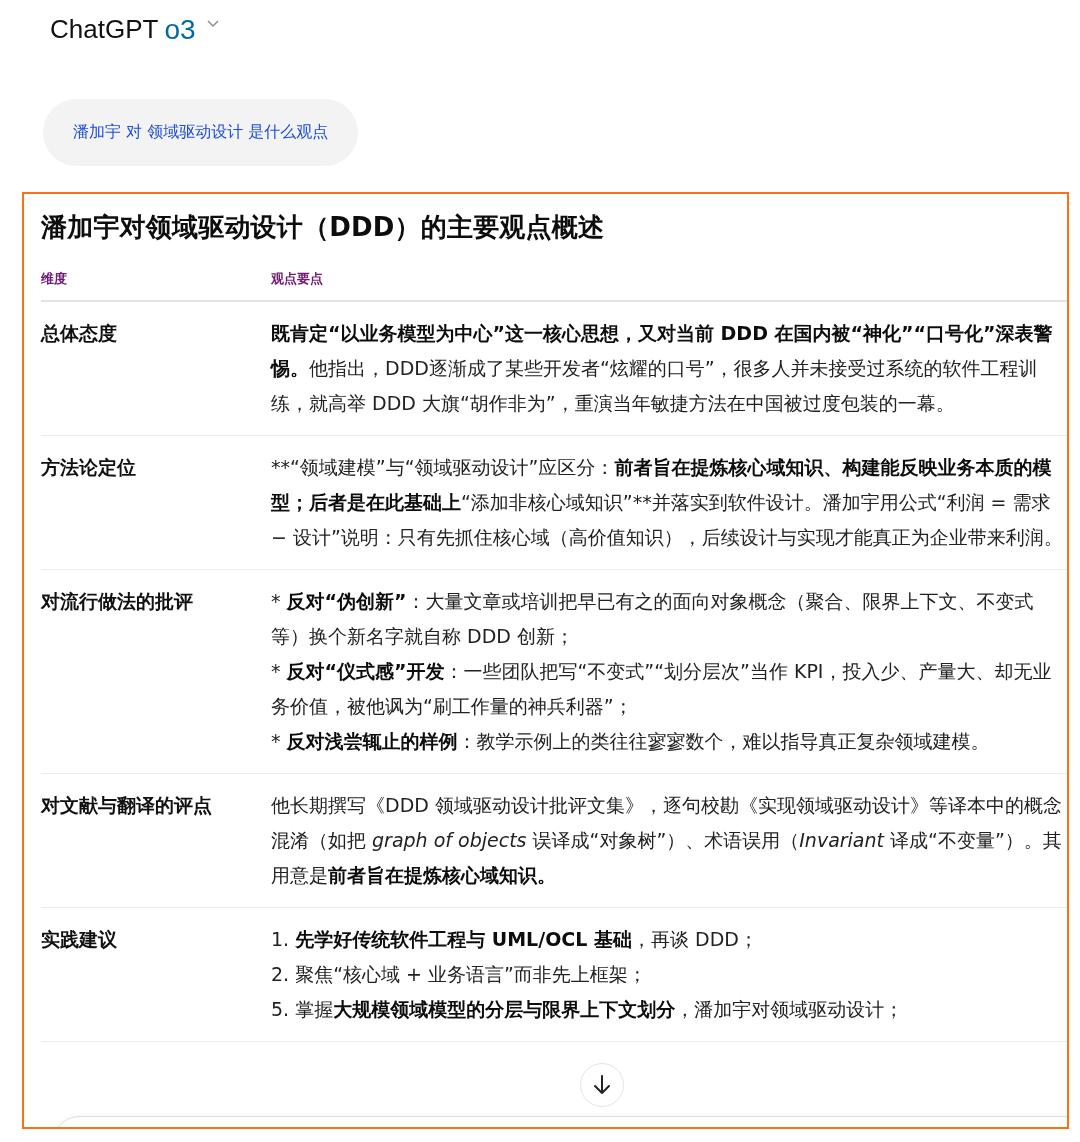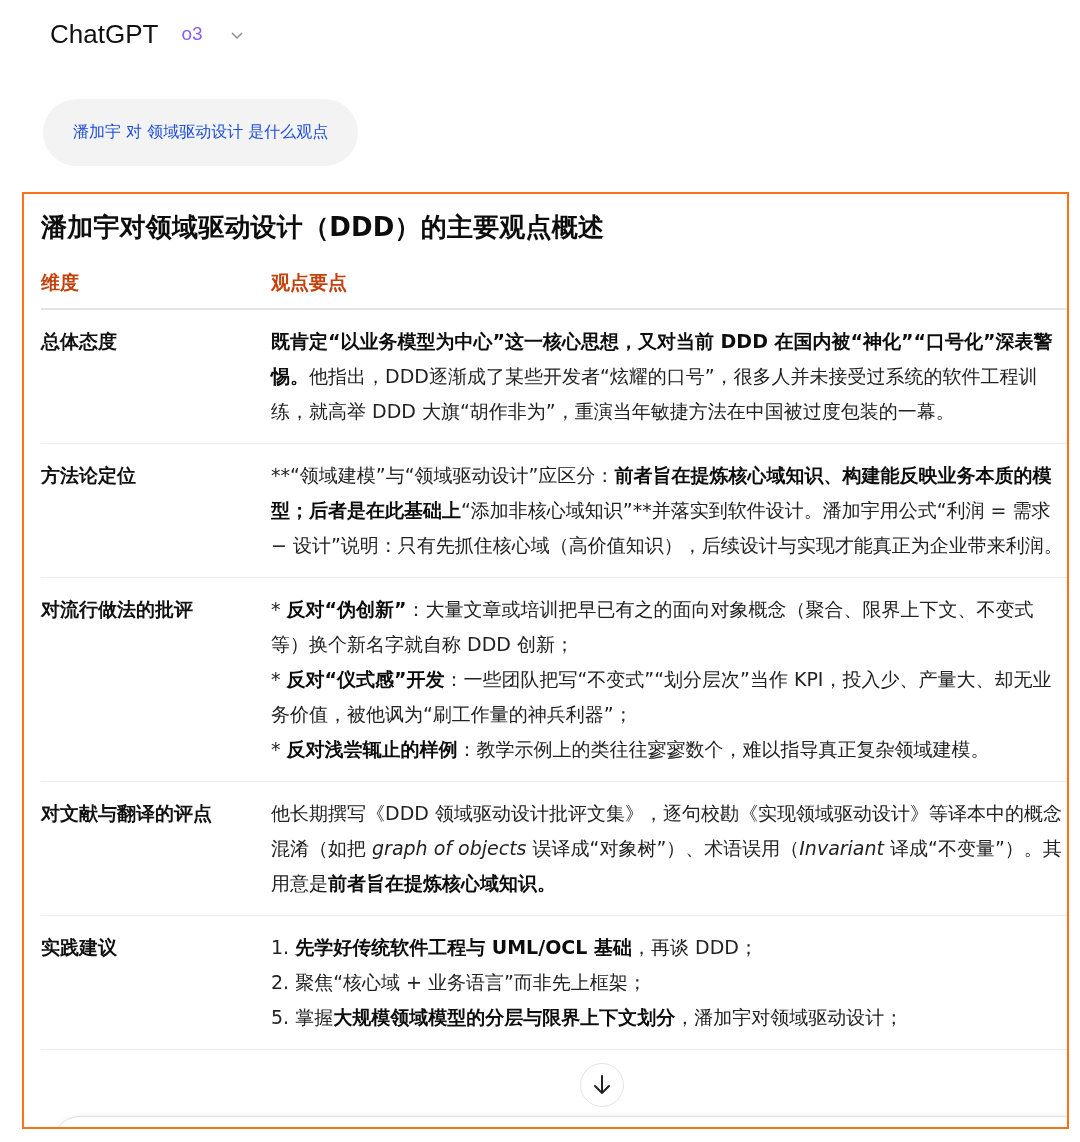--- a/index.html
+++ b/index.html
@@ -4,24 +4,24 @@
 <style>
   * { box-sizing: border-box; margin: 0; padding: 0; }
   html, body {
     width: 1080px; height: 1142px; overflow: hidden;
     background: #ffffff;
     font-family: "DejaVu Sans", "Liberation Sans", sans-serif;
     color: #0d0d0d;
   }
   .header {
     position: absolute; left: 50px; top: 14px; height: 40px;
-    display: flex; align-items: center; gap: 23px;
+    display: flex; align-items: flex-start; gap: 6px;
   }
   .header .app-name { font-size: 26px; color: #111; font-family: "Liberation Sans", "DejaVu Sans", sans-serif; }
-  .header .model { font-size: 19px; color: #8b5cf6; font-family: "Liberation Sans", "DejaVu Sans", sans-serif; }
+  .header .model { font-size: 28px; color: #0369a1; font-family: "Liberation Sans", "DejaVu Sans", sans-serif; }
   .header .chev { width: 14px; height: 14px; margin-left: 4px; margin-top: 2px; }
 
   .user-bubble {
     position: absolute; left: 43px; top: 99px; height: 67px;
     padding: 0 30px; border-radius: 34px;
     background: #f3f3f3;
     display: flex; align-items: center;
     font-size: 16px; color: #1d4ed8;
   }
 
@@ -34,22 +34,22 @@
   .answer-title {
     position: absolute; left: 17px; top: 16px;
     font-size: 26px; font-weight: bold; color: #0d0d0d;
     letter-spacing: 0.2px;
   }
   table.views {
     position: absolute; left: 17px; top: 66px; width: 1030px;
     border-collapse: collapse;
   }
   table.views th {
-    text-align: left; font-size: 19px; font-weight: bold;
-    padding: 10px 0 12px 0; color: #c2410c;
+    text-align: left; font-size: 13px; font-weight: bold;
+    padding: 10px 0 12px 0; color: #701a75;
     border-bottom: 2px solid #e3e3e3;
     font-family: Liberation Mono, monospace;
   }
   table.views td {
     vertical-align: top; font-size: 19px; line-height: 35px;
     padding: 14px 0 14px 0; color: #222;
     border-bottom: 1px solid #ececec;
     margin-top: 28px;
   }
   table.views td.dim {

